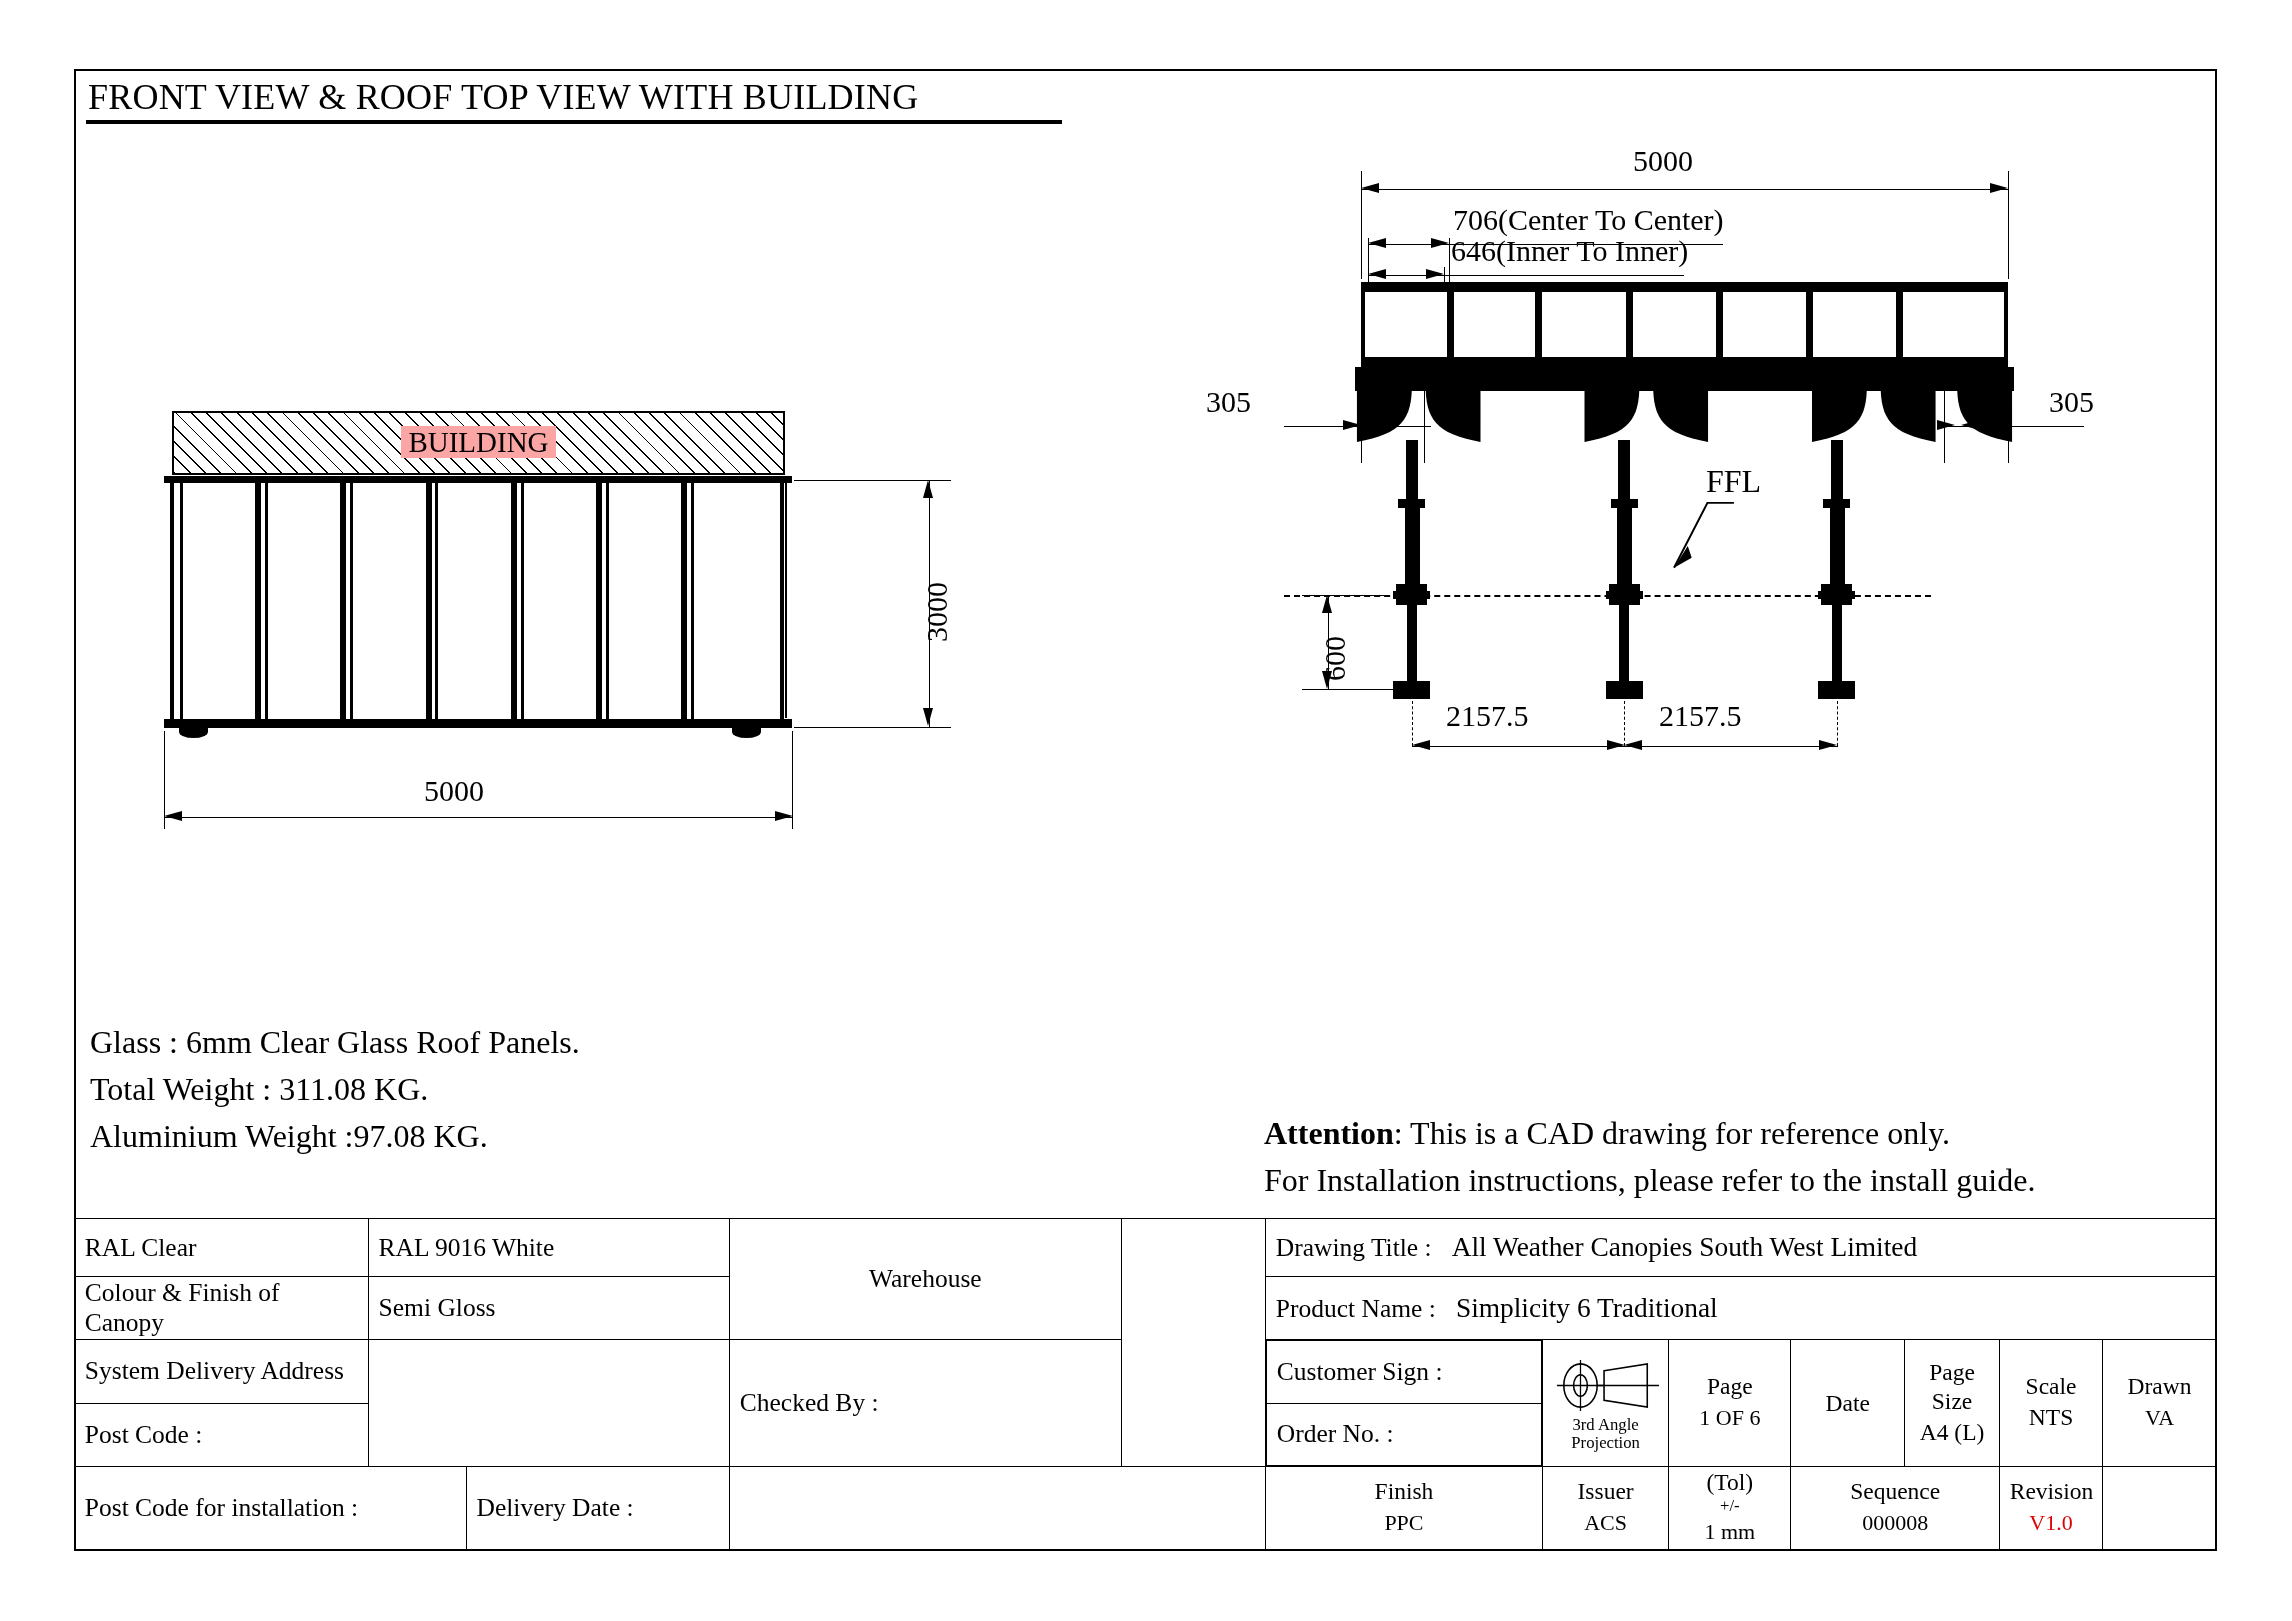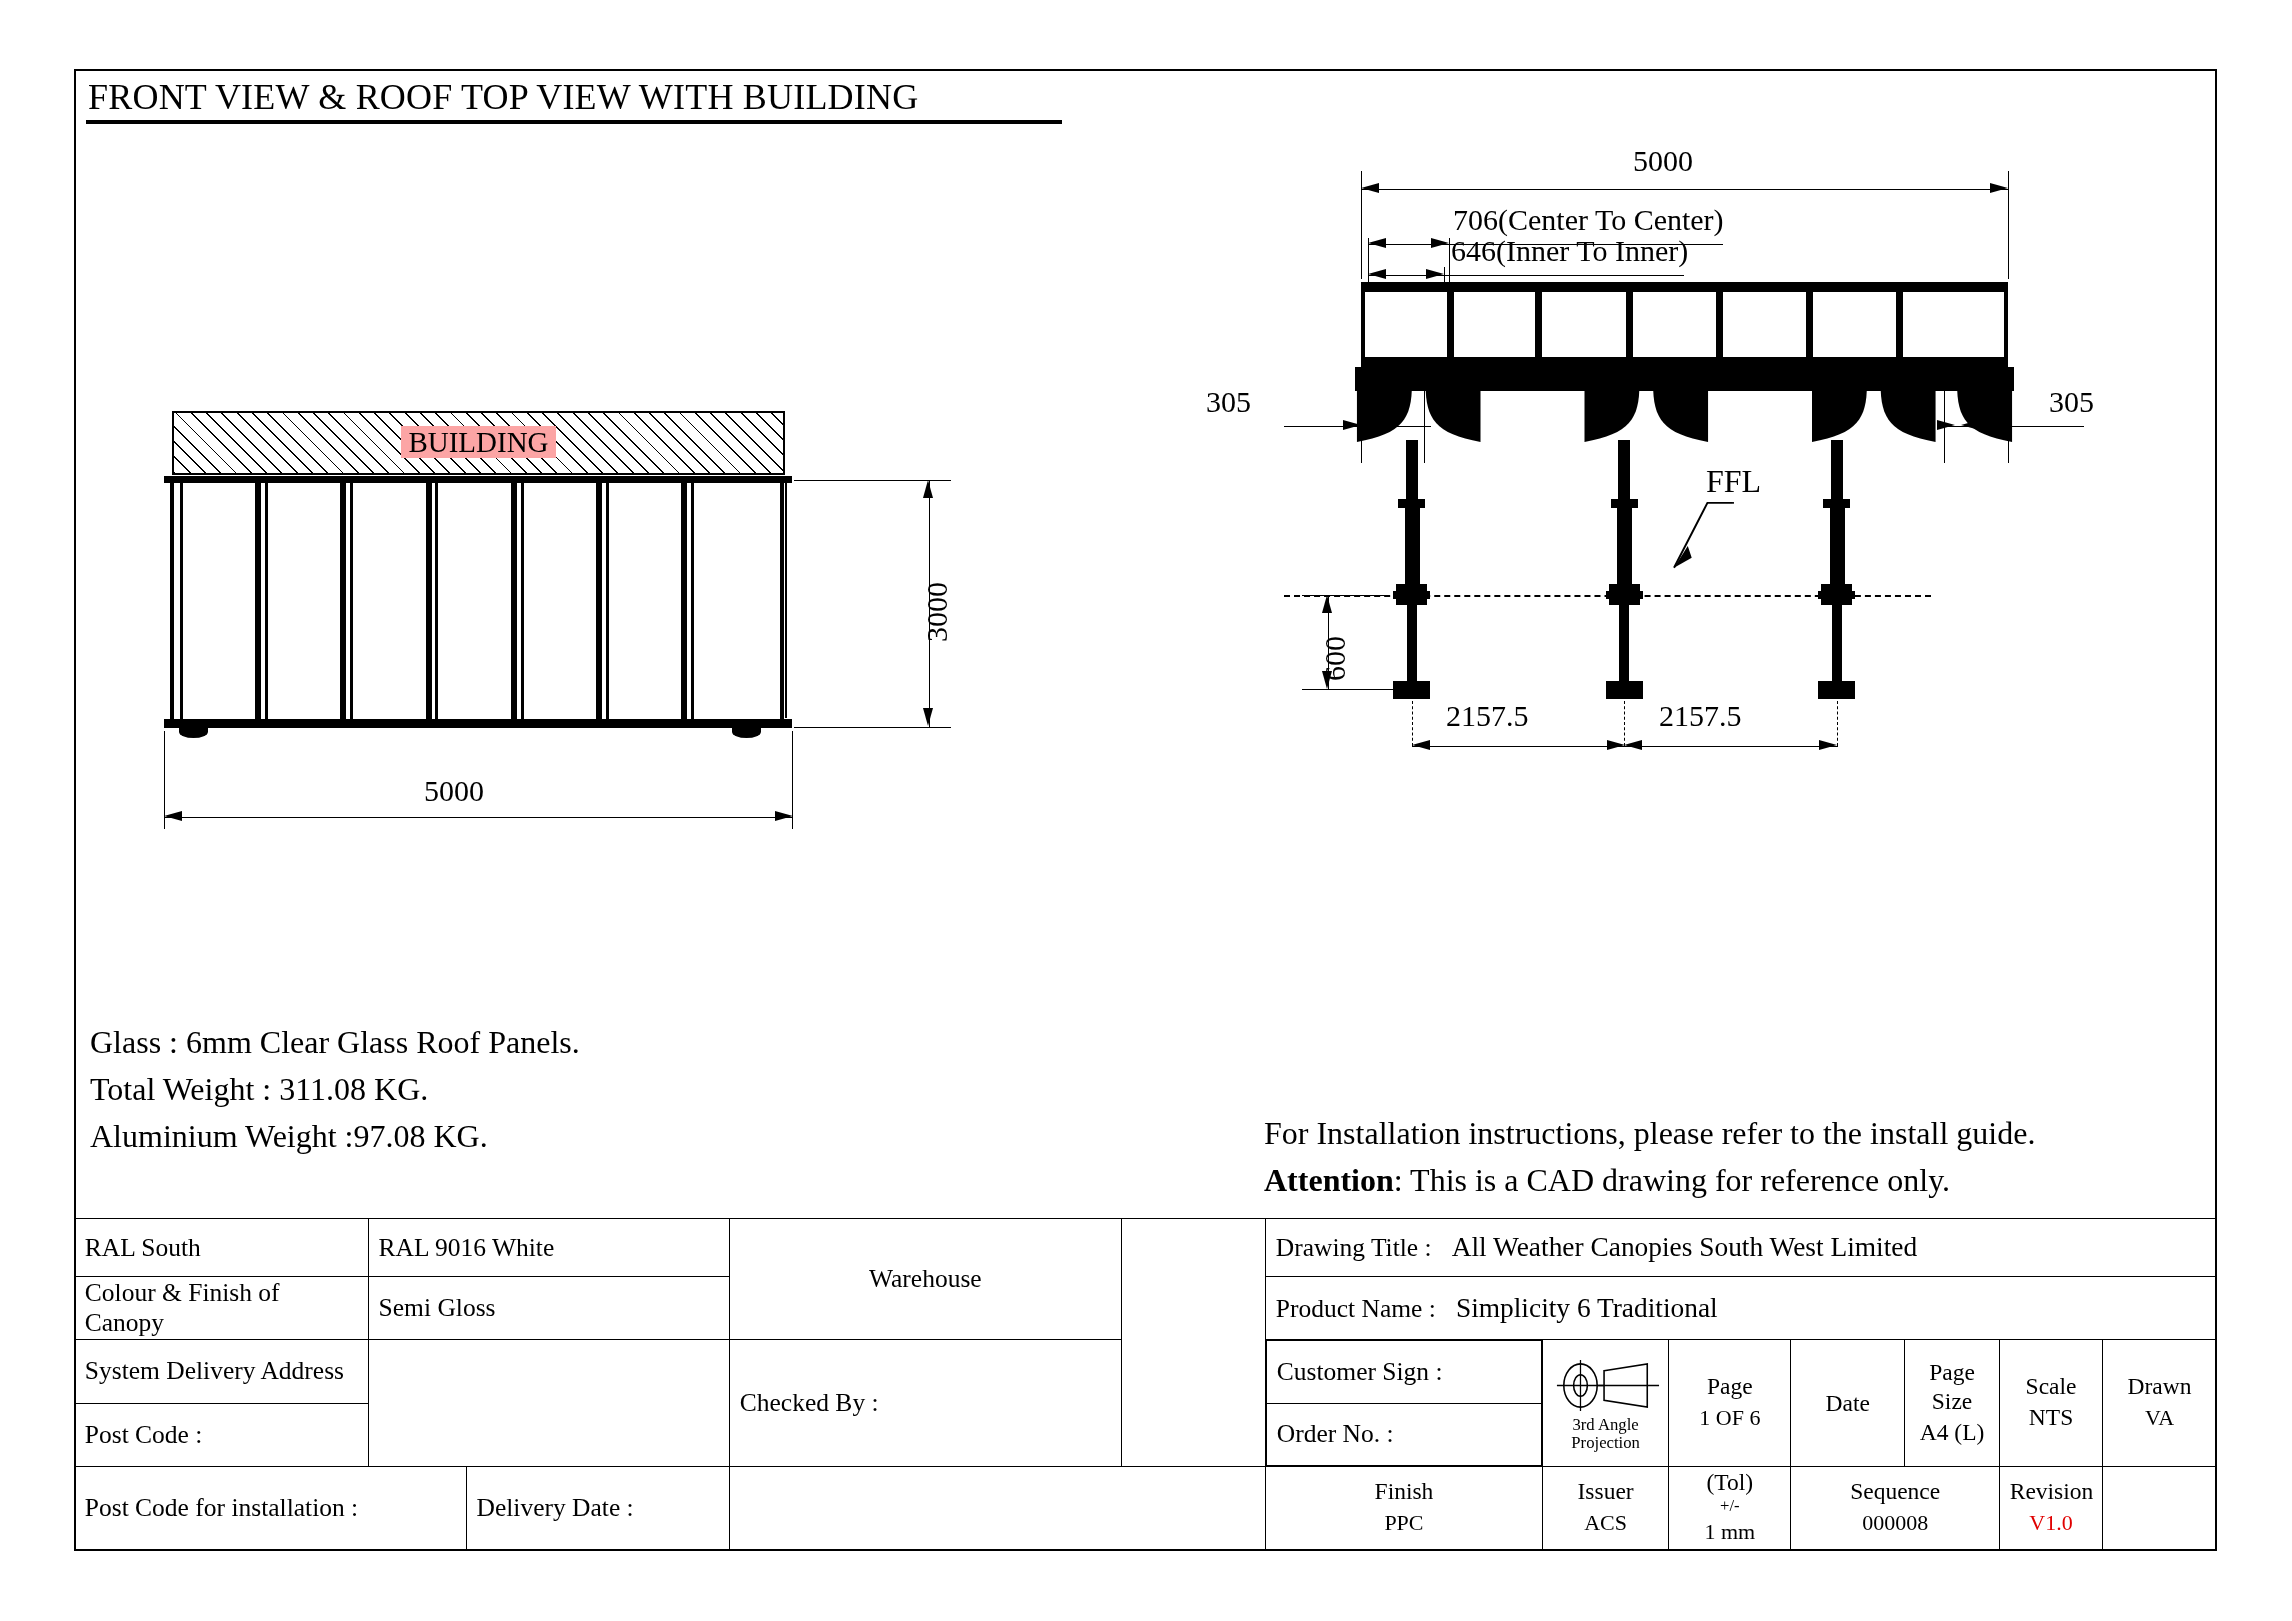--- a/index.html
+++ b/index.html
@@ -254,22 +254,22 @@
     <div class="dimtxt" style="left:414px;top:508px;">2157.5</div>
   </div>
 
   <div id="notes">
     <div>Glass   : 6mm Clear Glass Roof Panels.</div>
     <div>Total Weight : 311.08 KG.</div>
     <div>Aluminium Weight :97.08 KG.</div>
   </div>
 
   <div id="attention">
+    <div><b>Attention</b><span>: This is a CAD drawing for reference only.</span></div>
     <div>For Installation instructions, please refer to the install guide.</div>
-    <div><b>Attention</b><span>: This is a CAD drawing for reference only.</span></div>
   </div>
 
   <div id="tblock">
     <table>
       <colgroup>
         <col style="width:279px">
           <col style="width:93px">
           <col style="width:250px">
         <col style="width:372px">
           <col style="width:137px">
@@ -277,21 +277,21 @@
         <col style="width:120px">
           <col style="width:116px">
           <col style="width:108px">
         <col style="width:90px">
           <col style="width:98px">
           <col style="width:108px">
       </colgroup>
 
       <tbody>
           <tr style="height:57px;">
-        <td class="lbl-lg">RAL South</td>
+        <td class="lbl-lg">RAL Clear</td>
         <td class="lbl-md" colspan="2">RAL 9016 White</td>
         <td rowspan="2" class="lbl-lg ctr">Warehouse</td>
         <td rowspan="4"></td>
         <td colspan="7" class="lbl-md">
           <span>Drawing Title :</span>
           <span style="font-size:27.4px;padding-left:13.7px;">All Weather Canopies South West Limited</span>
         </td>
       </tr>
 
       <tr style="height:54px;">

